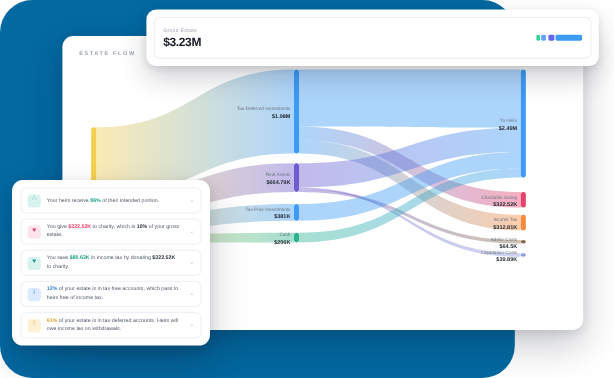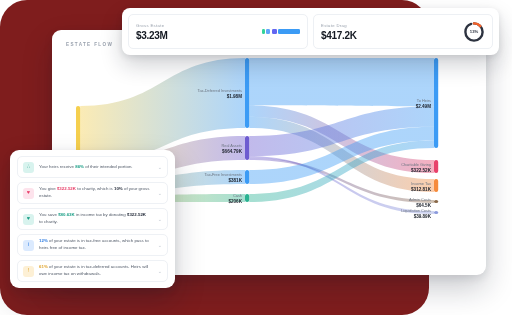--- a/index.html
+++ b/index.html
@@ -2,21 +2,21 @@
 <html><head>
 <meta charset="utf-8">
 <style>
   html,body{margin:0;padding:0;}
   body{
     width:512px;height:315px;overflow:hidden;
     background:#ffffff;
     font-family:"Liberation Sans", sans-serif;
     -webkit-font-smoothing:antialiased;
   }
-  #stage{position:relative;width:429px;height:315px;background:#7f1d1d;border-radius:27px;}
+  #stage{position:relative;width:429px;height:315px;background:#0369a1;border-radius:27px;}
 
   
   .main-card{
     position:absolute;left:52px;top:30px;width:434px;height:245px;
     background:#ffffff;border-radius:9px;
     box-shadow:0 14px 30px rgba(20,25,40,.22), 0 3px 8px rgba(20,25,40,.10);
     overflow:hidden;
   }
   .main-card .card-title{
     position:absolute;left:14px;top:12px;
@@ -195,35 +195,20 @@
       </div>
       <div class="viz">
           <div class="segbar" id="seg0">
             <i style="background: rgb(52, 211, 153); width: 2.2px;"></i>
             <i style="background: rgb(96, 165, 250); width: 4.2px;"></i>
             <i style="background: rgb(99, 102, 241); width: 5px;"></i>
             <i style="background: rgb(59, 155, 245); width: 22px;"></i>
           </div>
         </div>
     </div>
-    <div class="kpi">
-      <div class="txt">
-        <div class="lbl">Estate Drag</div>
-        <div class="val">$417.2K</div>
-      </div>
-      <div class="viz">
-        <div class="donut" id="donut1">
-            <svg width="22" height="22" viewBox="0 0 22 22">
-              <circle cx="11" cy="11" r="8.6" fill="none" stroke="#2d3340" stroke-width="2.4" stroke-linecap="round" stroke-dasharray="50.79327002323977 54.03539364174444"></circle>
-              <circle cx="11" cy="11" r="8.6" fill="none" stroke="#f4622a" stroke-width="2.4" stroke-linecap="round" stroke-dasharray="7.0246011734267775 54.03539364174444"></circle>
-            </svg>
-          <div class="pct">13%</div>
-        </div>
-      </div>
-    </div>
   </div>
 
   <div class="insights" id="insights">
       <div class="ins">
         <div class="ic" style="background: rgb(216, 243, 238); color: rgb(27, 158, 134);">∴</div>
         <div class="body"><span>Your heirs receive </span><span class="hl" style="color: rgb(27, 158, 134);">86%</span><span> of their intended portion.</span></div>
         <div class="chev">⌄</div>
       </div>
       <div class="ins">
         <div class="ic" style="background: rgb(253, 227, 236); color: rgb(232, 65, 107);">♥</div>

